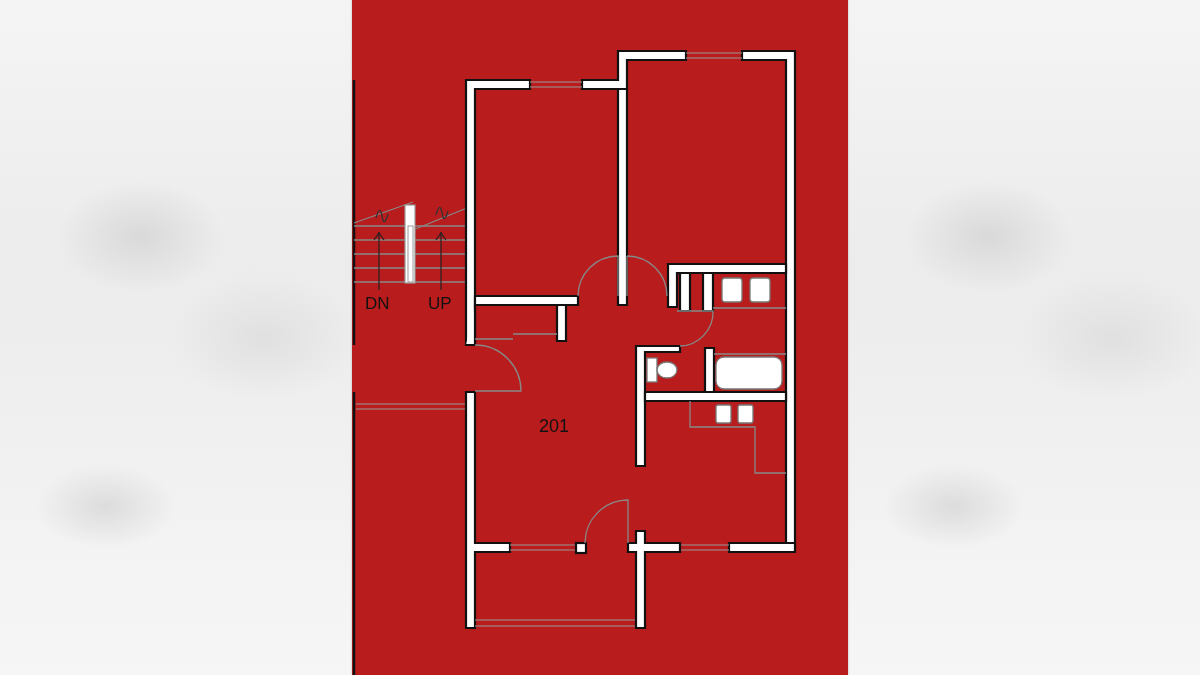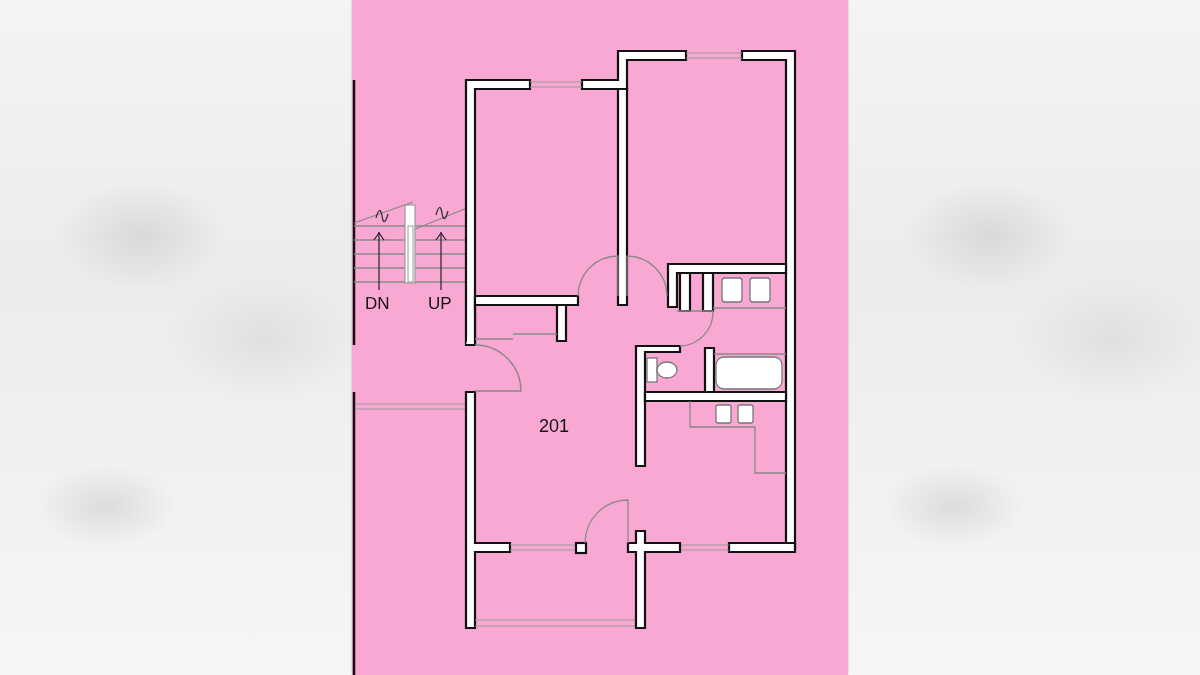--- a/index.html
+++ b/index.html
@@ -13,21 +13,21 @@
     background:
       radial-gradient(ellipse 120px 80px at 40% 35%, #d9d9d9 0%, rgba(217,217,217,0) 70%),
       radial-gradient(ellipse 100px 60px at 30% 75%, #dcdcdc 0%, rgba(220,220,220,0) 70%),
       radial-gradient(ellipse 140px 90px at 75% 50%, #e0e0e0 0%, rgba(224,224,224,0) 70%),
       linear-gradient(180deg, #f4f4f4 0%, #ececec 40%, #f1f1f1 70%, #f6f6f6 100%);
   }
   .bg-left { left: 0; }
   .bg-right { left: 848px; width: 352px; }
   .panel {
     position: absolute; left: 352px; top: 0; width: 496px; height: 675px;
-    background: #f9a8d4;
+    background: #b91c1c;
     box-shadow: 0 0 2px rgba(0,0,0,0.25);
   }
   .panel svg { display: block; }
   .wall { fill: #ffffff; stroke: #111111; stroke-width: 2.2; }
   .thin { fill: none; stroke: #888888; stroke-width: 1.3; }
   .win { fill: none; stroke: #9a9a9a; stroke-width: 1.2; }
   .fix { fill: #ffffff; stroke: #777777; stroke-width: 1.3; }
   .label { font-family: "Liberation Sans", sans-serif; fill: #111111; }
 </style>
 </head>

